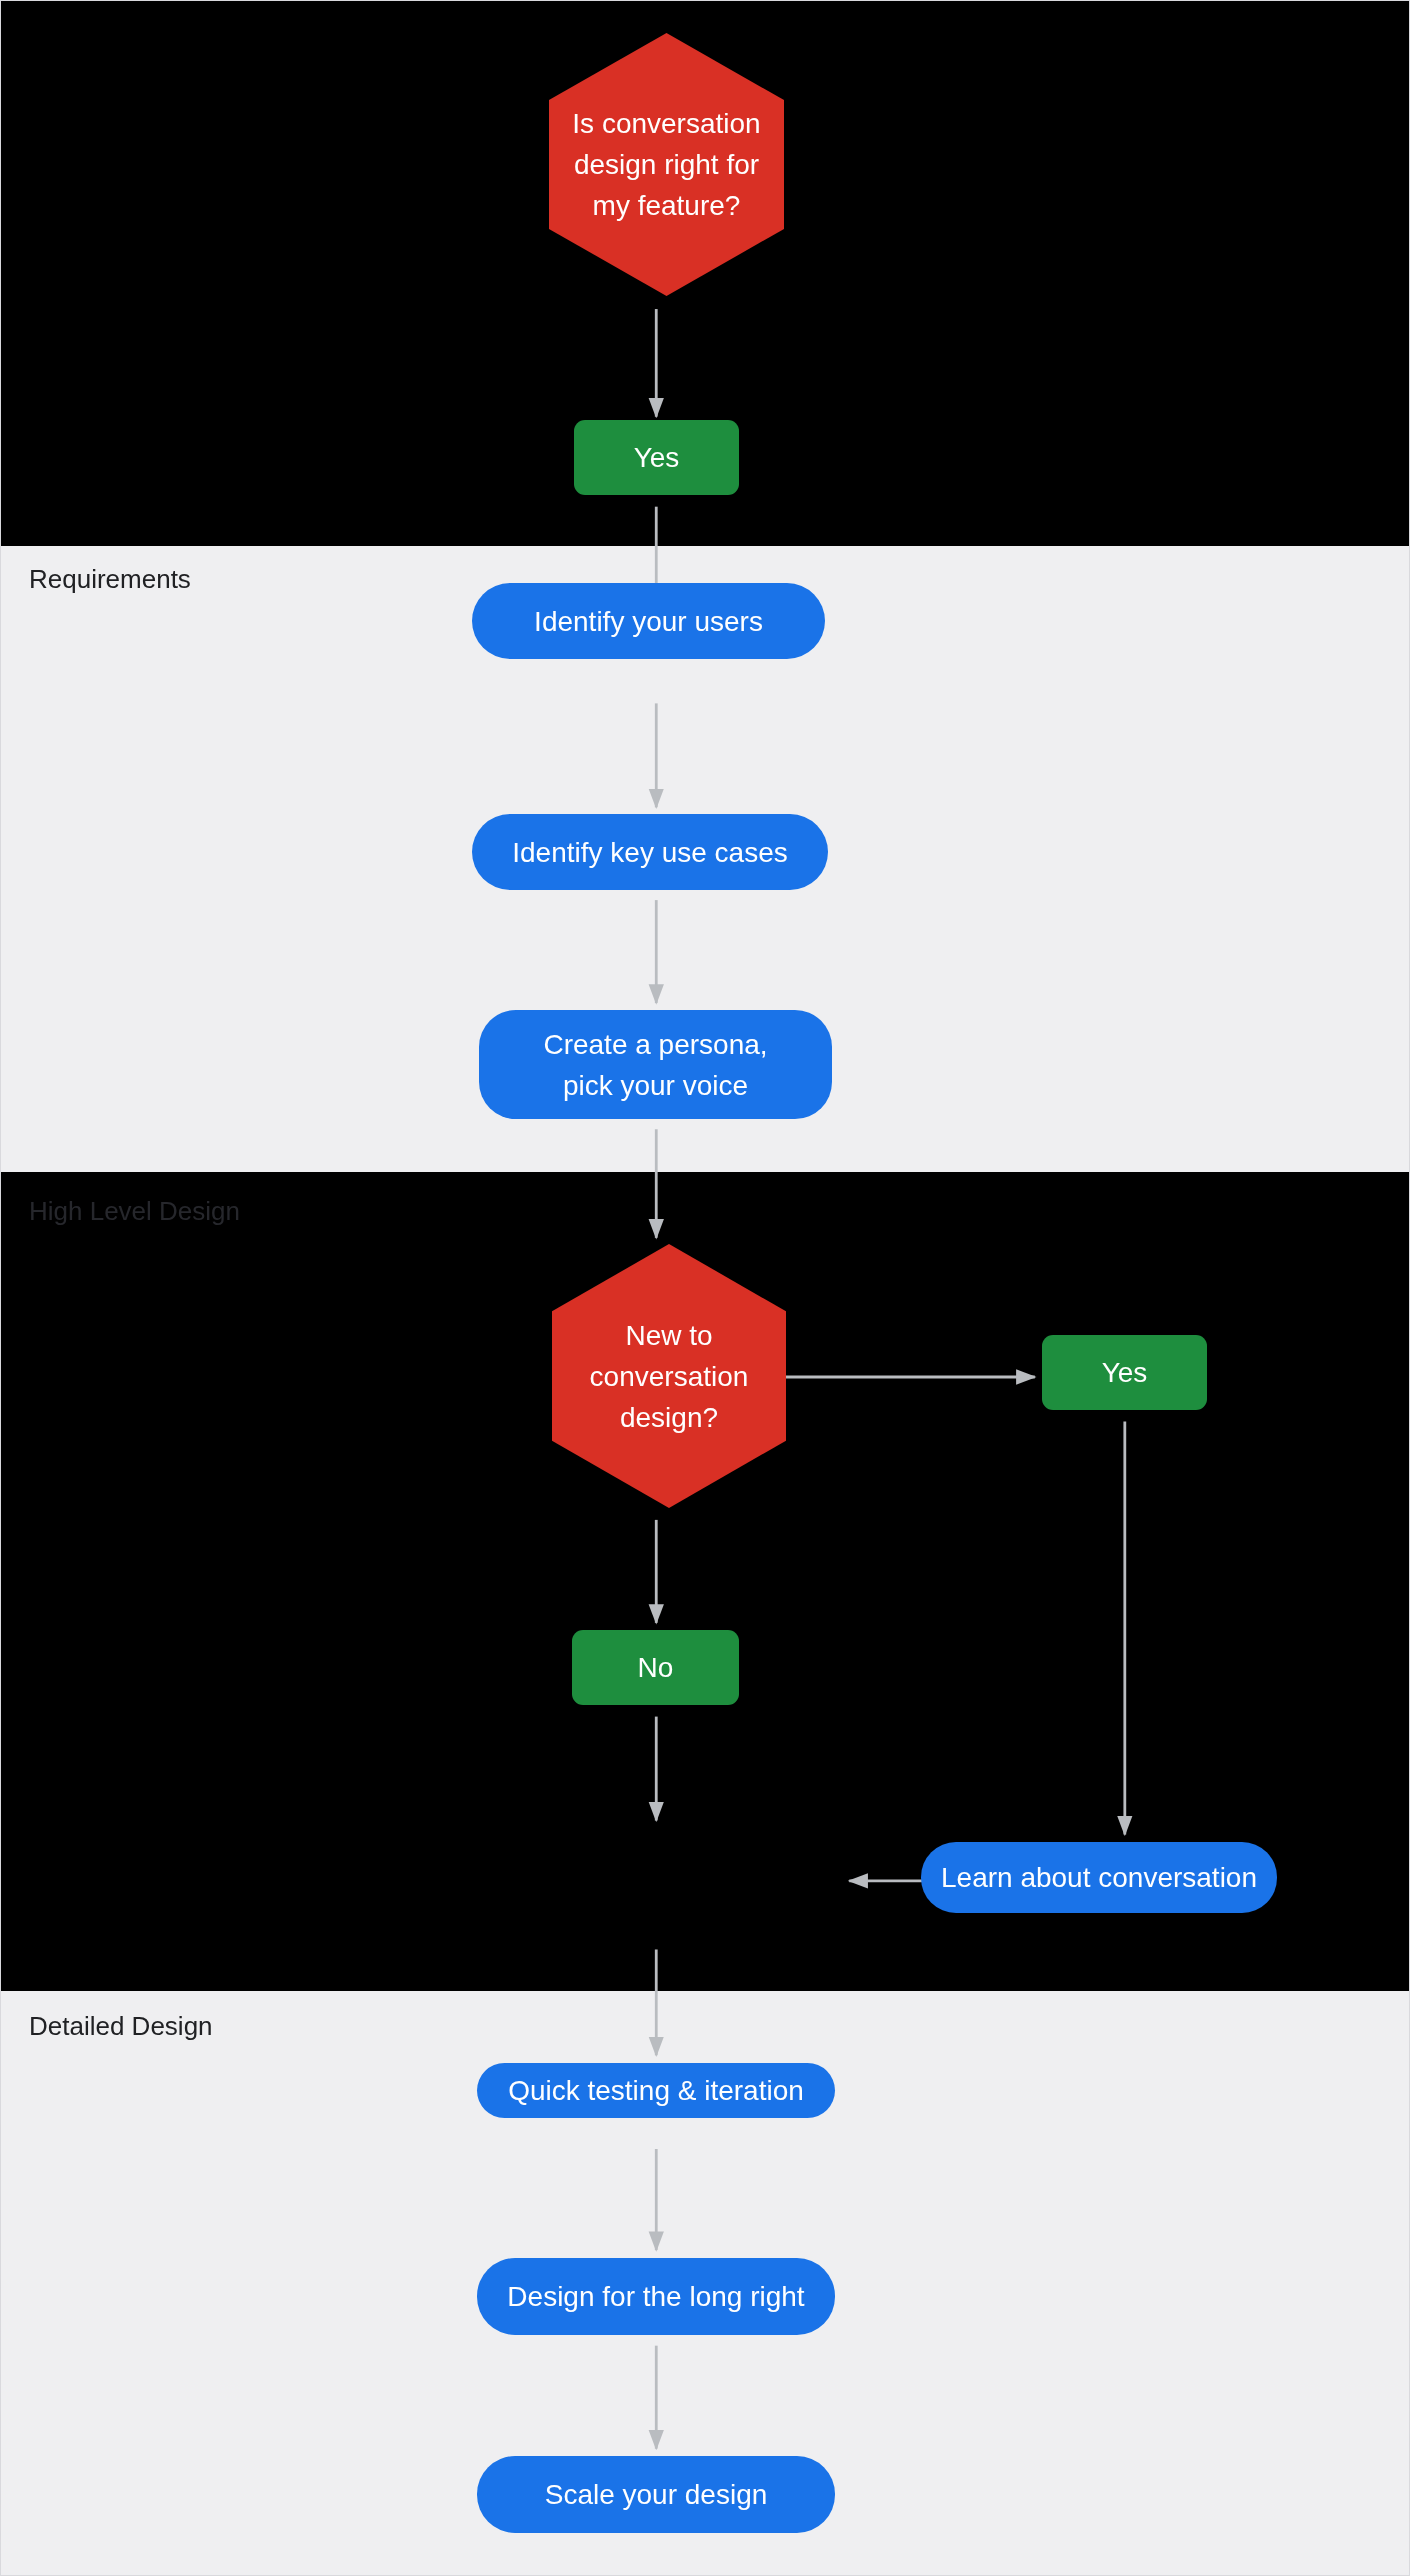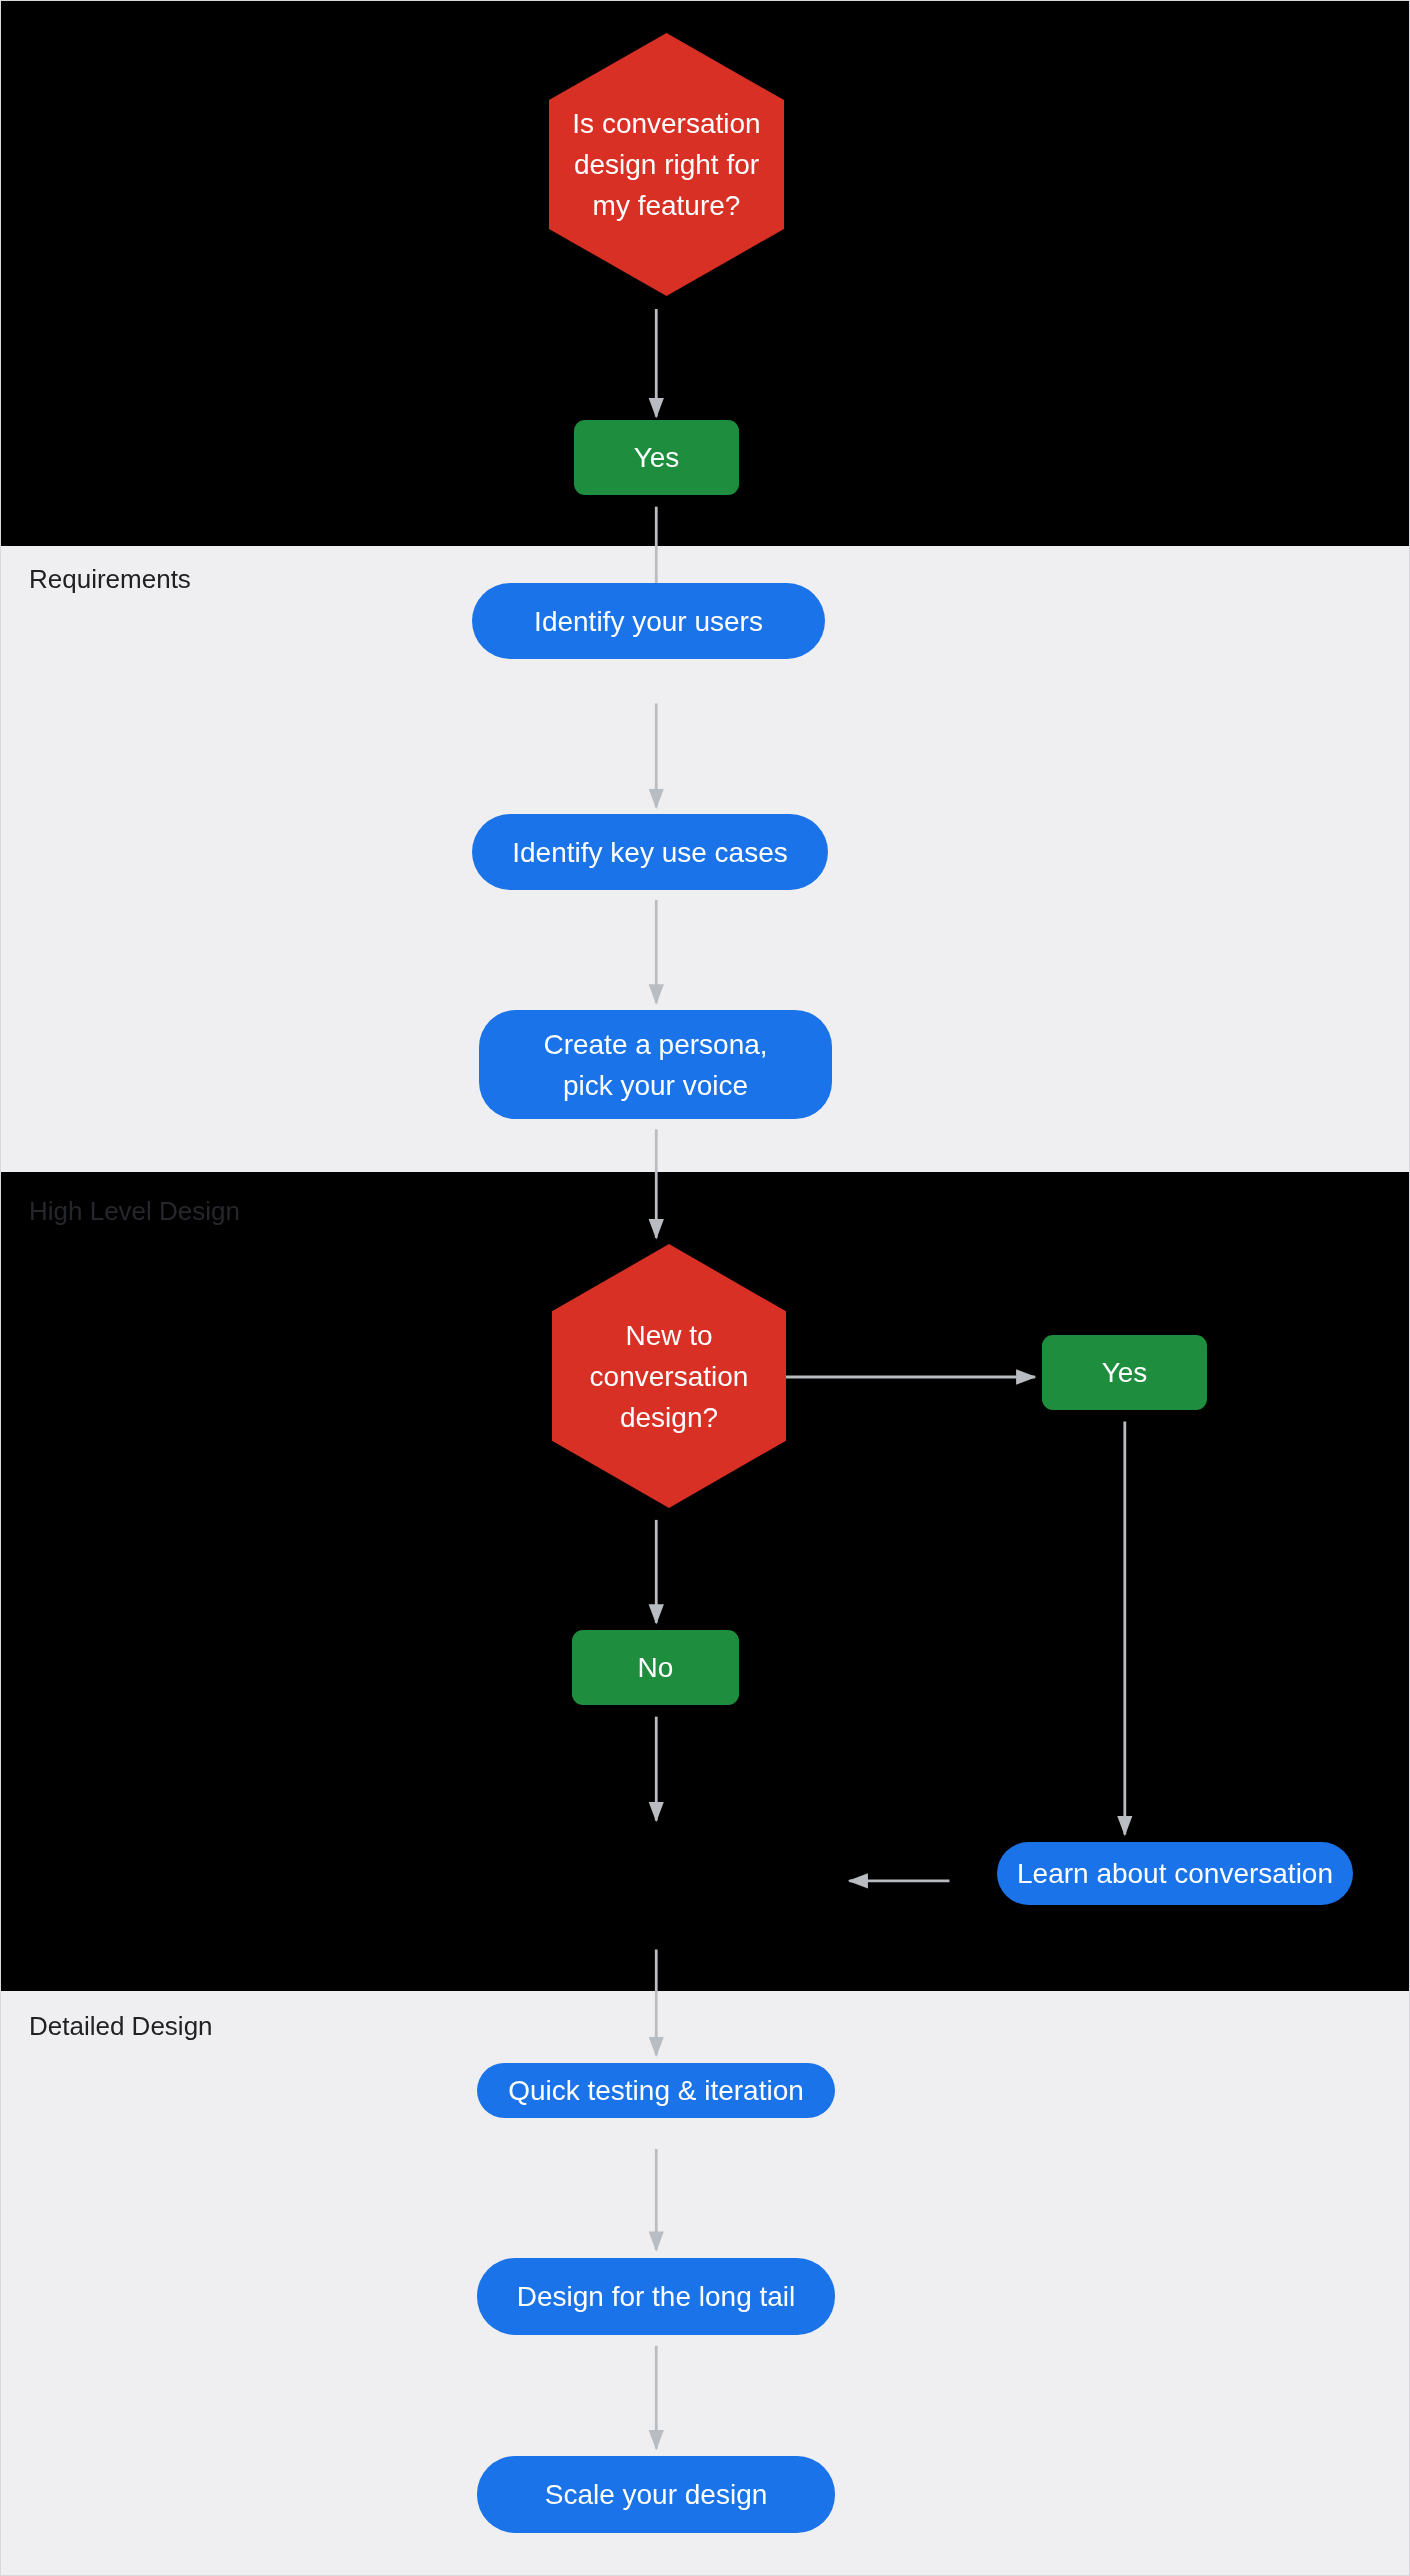--- a/index.html
+++ b/index.html
@@ -43,21 +43,21 @@
   
   #hex-q1   { left:538px;  top:32px;   width:235px; height:263px; }
   #btn-yes1 { left:573px;  top:419px;  width:165px; height:75px; }
   #pill-users    { left:471px; top:582px;  width:353px; height:76px; }
   #pill-usecases { left:471px; top:813px;  width:356px; height:76px; }
   #pill-persona  { left:478px; top:1009px; width:353px; height:109px; border-radius:37px; }
   #hex-q2   { left:541px;  top:1243px; width:234px; height:264px; }
   #btn-yes2 { left:1041px; top:1334px; width:165px; height:75px; }
   #btn-no   { left:571px;  top:1629px; width:167px; height:75px; }
   #pill-sample { left:475px;  top:1827px; width:362px; height:110px; border-radius:37px; }
-  #pill-learn  { left:996px; top:1841px; width:356px; height:63px; border-radius:35px;text-align:right; }
+  #pill-learn  { left:920px; top:1841px; width:356px; height:71px; border-radius:35px;text-align:right; }
   #pill-quick  { left:476px;  top:2062px; width:358px; height:55px; }
   #pill-longtail { left:476px; top:2257px; width:358px; height:77px; }
   #pill-scale  { left:476px;  top:2455px; width:358px; height:77px; }
 
   svg.arrows { position:absolute; left:0; top:0; width:1407px; height:2572px; }
   svg.arrows line { stroke: var(--arrow-gray, #b9bcc0); stroke-width:3; }
 </style>
 </head>
 <body>
 
@@ -110,18 +110,18 @@
 
   <div class="node answer" id="btn-yes2">Yes</div>
 
   <div class="node answer" id="btn-no">No</div>
 
 
   <div class="node pill" id="pill-learn">Learn about conversation</div>
 
   <div class="node pill" id="pill-quick">Quick testing &amp; iteration</div>
 
-  <div class="node pill" id="pill-longtail">Design for the long tail</div>
+  <div class="node pill" id="pill-longtail">Design for the long right</div>
 
   <div class="node pill" id="pill-scale">Scale your design</div>
 
 </div>
 
 
 </body></html>

